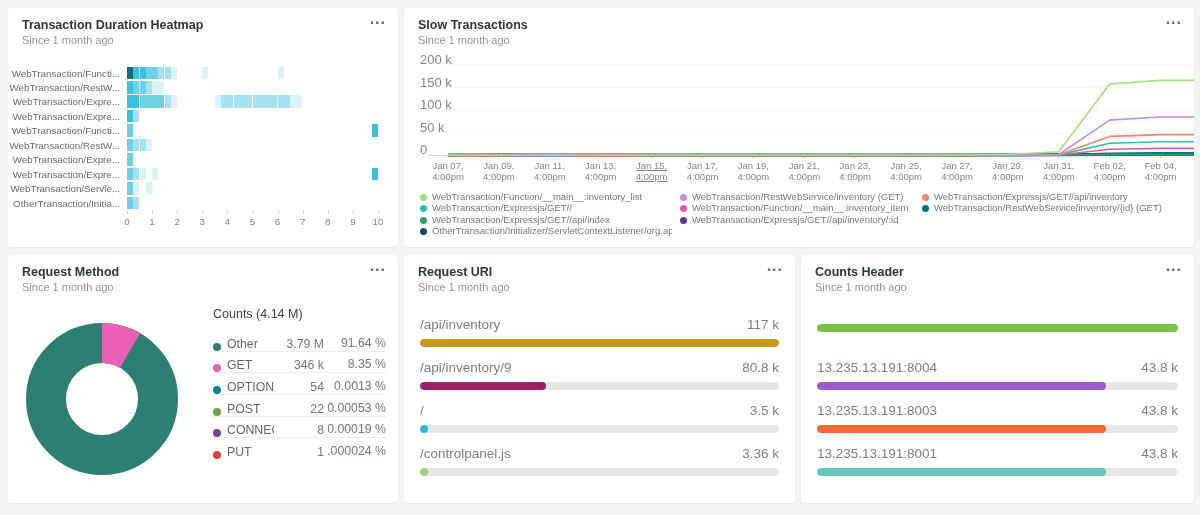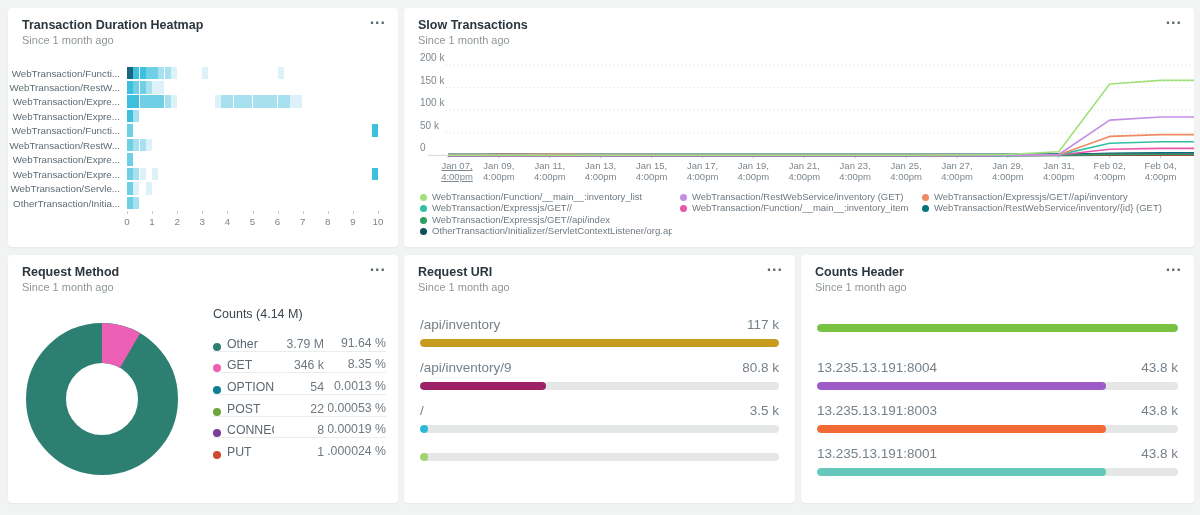--- a/index.html
+++ b/index.html
@@ -19,21 +19,21 @@
   .psub{position:absolute;left:14px;top:26px;font-size:11px;color:#8e9798;}
   .pmenu{position:absolute;right:12px;top:2px;font-size:16px;font-weight:700;color:#5f6a70;cursor:pointer;letter-spacing:1px;}
   
   .hm-label{position:absolute;left:0;width:112px;text-align:right;font-size:9.8px;color:#5f6c74;white-space:nowrap;}
   .hm-cell{position:absolute;width:6px;height:12.6px;}
   .hm-xlab{position:absolute;width:24px;text-align:center;font-size:9.8px;color:#7b868d;}
   .hm-tick{position:absolute;width:1px;height:3px;background:#c6cbce;}
   
   #slow-chart{position:absolute;left:16px;top:47px;width:774px;height:132px;}
   #slow-svg{position:absolute;left:0;top:0;}
-  .sl-ylab{position:absolute;left:0;font-size:10px;color:#7d878e;}
+  .sl-ylab{position:absolute;left:0;font-size:13px;color:#7d878e;}
   .sl-xlab{position:absolute;font-size:9.5px;color:#7d878e;text-align:center;line-height:11px;width:50px;white-space:nowrap;}
   .lg-item{position:absolute;height:11px;font-size:9.5px;color:#6f7980;white-space:nowrap;overflow:hidden;cursor:pointer;}
   .lg-dot{display:inline-block;width:7px;height:7px;border-radius:50%;margin-right:5px;vertical-align:-1px;}
   
   #method-donut{position:absolute;left:16px;top:66px;}
   #method-table{position:absolute;left:205px;top:52px;width:173px;}
   #method-table-header{font-size:12.5px;color:#3a444b;height:22px;}
   .mt-row{display:flex;align-items:flex-end;height:21.7px;border-top:1px solid #ebecec;cursor:pointer;}
   .mt-row:first-of-type{border-top:none;}
   .mt-dot{width:8px;height:8px;border-radius:50%;margin-right:6px;flex:none;}
@@ -182,37 +182,37 @@
         <polyline points="28.0,100.3 78.9,100.3 129.8,100.3 180.7,100.3 231.6,100.3 282.5,100.3 333.4,100.3 384.3,100.3 435.2,100.3 486.1,100.3 537.0,100.3 587.9,100.3 638.8,99.9 689.7,88.2 740.6,86.8 774.0,86.8" fill="none" stroke="#33bfa4" stroke-width="1.6" stroke-linejoin="round"></polyline>
         <polyline points="28.0,100.3 78.9,99.9 129.8,99.3 180.7,99.9 231.6,100.3 282.5,100.3 333.4,100.3 384.3,100.3 435.2,100.3 486.1,100.3 537.0,100.3 587.9,100.2 638.8,99.7 689.7,81.4 740.6,79.6 774.0,79.6" fill="none" stroke="#f08a63" stroke-width="1.6" stroke-linejoin="round"></polyline>
         <polyline points="28.0,100.4 78.9,100.4 129.8,100.4 180.7,100.4 231.6,100.4 282.5,100.4 333.4,100.4 384.3,100.4 435.2,100.4 486.1,100.4 537.0,100.4 587.9,100.3 638.8,99.5 689.7,65.1 740.6,62.0 774.0,62.0" fill="none" stroke="#c38fe6" stroke-width="1.6" stroke-linejoin="round"></polyline>
         <polyline points="28.0,100.2 78.9,100.2 129.8,100.2 180.7,100.2 231.6,100.2 282.5,100.2 333.4,100.2 384.3,100.2 435.2,100.2 486.1,100.2 537.0,100.0 587.9,99.5 638.8,96.8 689.7,29.0 740.6,25.4 774.0,25.4" fill="none" stroke="#a0e17b" stroke-width="1.6" stroke-linejoin="round"></polyline>
       </svg>
       <div class="sl-ylab" style="top: 87.4px;">0</div>
       <div class="sl-ylab" style="top: 64.8px;">50 k</div>
       <div class="sl-ylab" style="top: 42.2px;">100 k</div>
       <div class="sl-ylab" style="top: 19.6px;">150 k</div>
       <div class="sl-ylab" style="top: -3px;">200 k</div>
-      <div class="sl-xlab" style="left: 12px; top: 105px; text-decoration: underline;">
+      <div class="sl-xlab" style="left: 3px; top: 105px;">
         <div>Jan 07,</div>
         <div>4:00pm</div>
       </div>
       <div class="sl-xlab" style="left: 53.9px; top: 105px;">
         <div>Jan 09,</div>
         <div>4:00pm</div>
       </div>
       <div class="sl-xlab" style="left: 104.8px; top: 105px;">
         <div>Jan 11,</div>
         <div>4:00pm</div>
       </div>
       <div class="sl-xlab" style="left: 155.7px; top: 105px;">
         <div>Jan 13,</div>
         <div>4:00pm</div>
       </div>
-      <div class="sl-xlab" style="left: 206.6px; top: 105px;">
+      <div class="sl-xlab" style="left: 206.6px; top: 105px; text-decoration: underline;">
         <div>Jan 15,</div>
         <div>4:00pm</div>
       </div>
       <div class="sl-xlab" style="left: 257.5px; top: 105px;">
         <div>Jan 17,</div>
         <div>4:00pm</div>
       </div>
       <div class="sl-xlab" style="left: 308.4px; top: 105px;">
         <div>Jan 19,</div>
         <div>4:00pm</div>
@@ -250,20 +250,21 @@
         <div>4:00pm</div>
       </div>
     </div>
   <div id="slow-legend" style="position:absolute;inset:0;">
       <div class="lg-item" style="left: 16px; top: 183px; width: 252px;"><span class="lg-dot" style="background: rgb(160, 225, 123);"></span><span>WebTransaction/Function/__main__:inventory_list</span></div>
       <div class="lg-item" style="left: 16px; top: 205.6px; width: 252px;"><span class="lg-dot" style="background: rgb(47, 158, 99);"></span><span>WebTransaction/Expressjs/GET//api/index</span></div>
       <div class="lg-item" style="left: 16px; top: 194.3px; width: 252px;"><span class="lg-dot" style="background: rgb(51, 191, 164);"></span><span>WebTransaction/Expressjs/GET//</span></div>
       <div class="lg-item" style="left: 16px; top: 216.9px; width: 252px;"><span class="lg-dot" style="background: rgb(13, 79, 92);"></span><span>OtherTransaction/Initializer/ServletContextListener/org.apach...</span></div>
       <div class="lg-item" style="left: 276px; top: 183px; width: 234px;"><span class="lg-dot" style="background: rgb(195, 143, 230);"></span><span>WebTransaction/RestWebService/inventory (GET)</span></div>
       <div class="lg-item" style="left: 276px; top: 194.3px; width: 234px;"><span class="lg-dot" style="background: rgb(233, 87, 171);"></span><span>WebTransaction/Function/__main__:inventory_item</span></div>
+      <div class="lg-item" style="left: 276px; top: 205.6px; width: 234px;"><span class="lg-dot" style="background: rgb(98, 57, 143);"></span><span>WebTransaction/Expressjs/GET//api/inventory/:id</span></div>
       <div class="lg-item" style="left: 518px; top: 183px; width: 262px;"><span class="lg-dot" style="background: rgb(240, 138, 99);"></span><span>WebTransaction/Expressjs/GET//api/inventory</span></div>
       <div class="lg-item" style="left: 518px; top: 194.3px; width: 262px;"><span class="lg-dot" style="background: rgb(3, 114, 125);"></span><span>WebTransaction/RestWebService/inventory/{id} (GET)</span></div>
     </div>
 </div>
 
 <div class="panel" id="p3">
   <div class="ptitle">Request Method</div>
   <div class="psub">Since 1 month ago</div>
   <div class="pmenu">...</div>
   <svg id="method-donut" width="156" height="156" viewBox="0 0 156 156">
@@ -351,20 +352,24 @@
       <div class="bar-row" style="top: 148px;">
         <div class="bar-label-row">
           <span>/</span>
           <span>3.5 k</span>
         </div>
         <div class="bar-track">
           <div class="bar-fill" style="width: 1.5%; background: rgb(41, 185, 216);"></div>
         </div>
       </div>
       <div class="bar-row" style="top: 191px;">
+        <div class="bar-label-row">
+          <span>/controlpanel.js</span>
+          <span>3.36 k</span>
+        </div>
         <div class="bar-track">
           <div class="bar-fill" style="width: 1.5%; background: rgb(162, 211, 110);"></div>
         </div>
       </div>
     </div>
 </div>
 
 <div class="panel" id="p5">
   <div class="ptitle">Counts Header</div>
   <div class="psub">Since 1 month ago</div>

